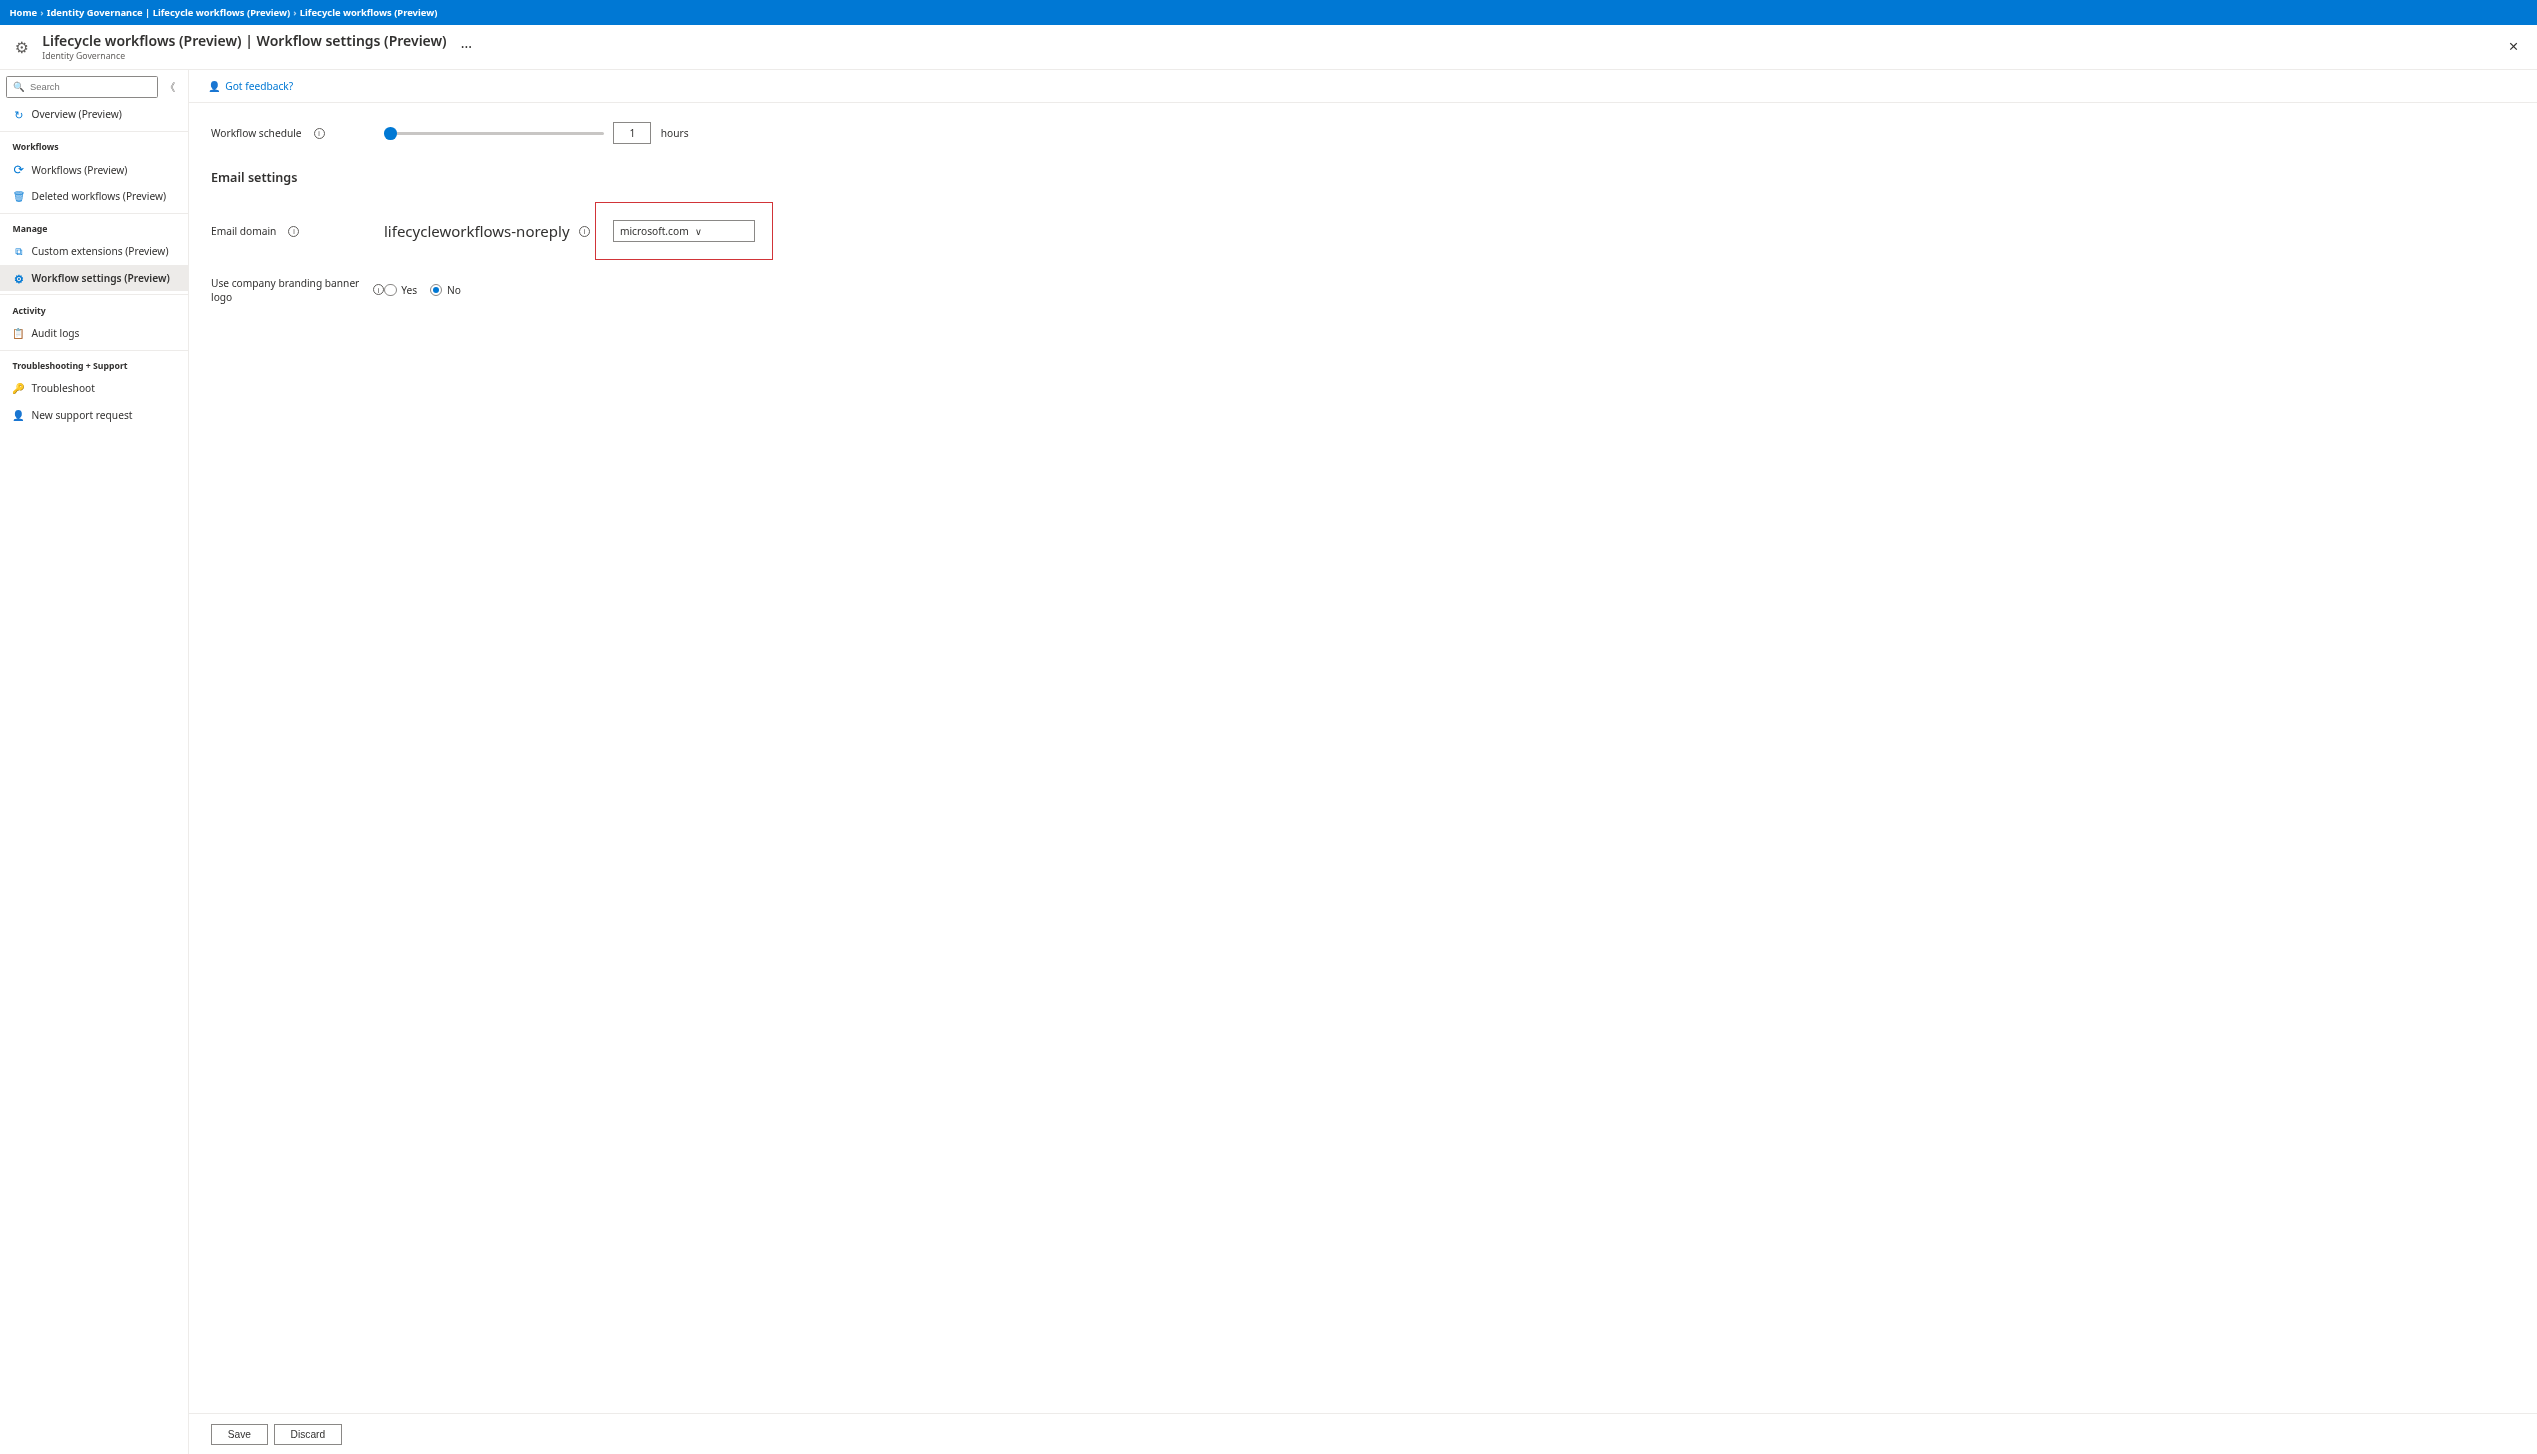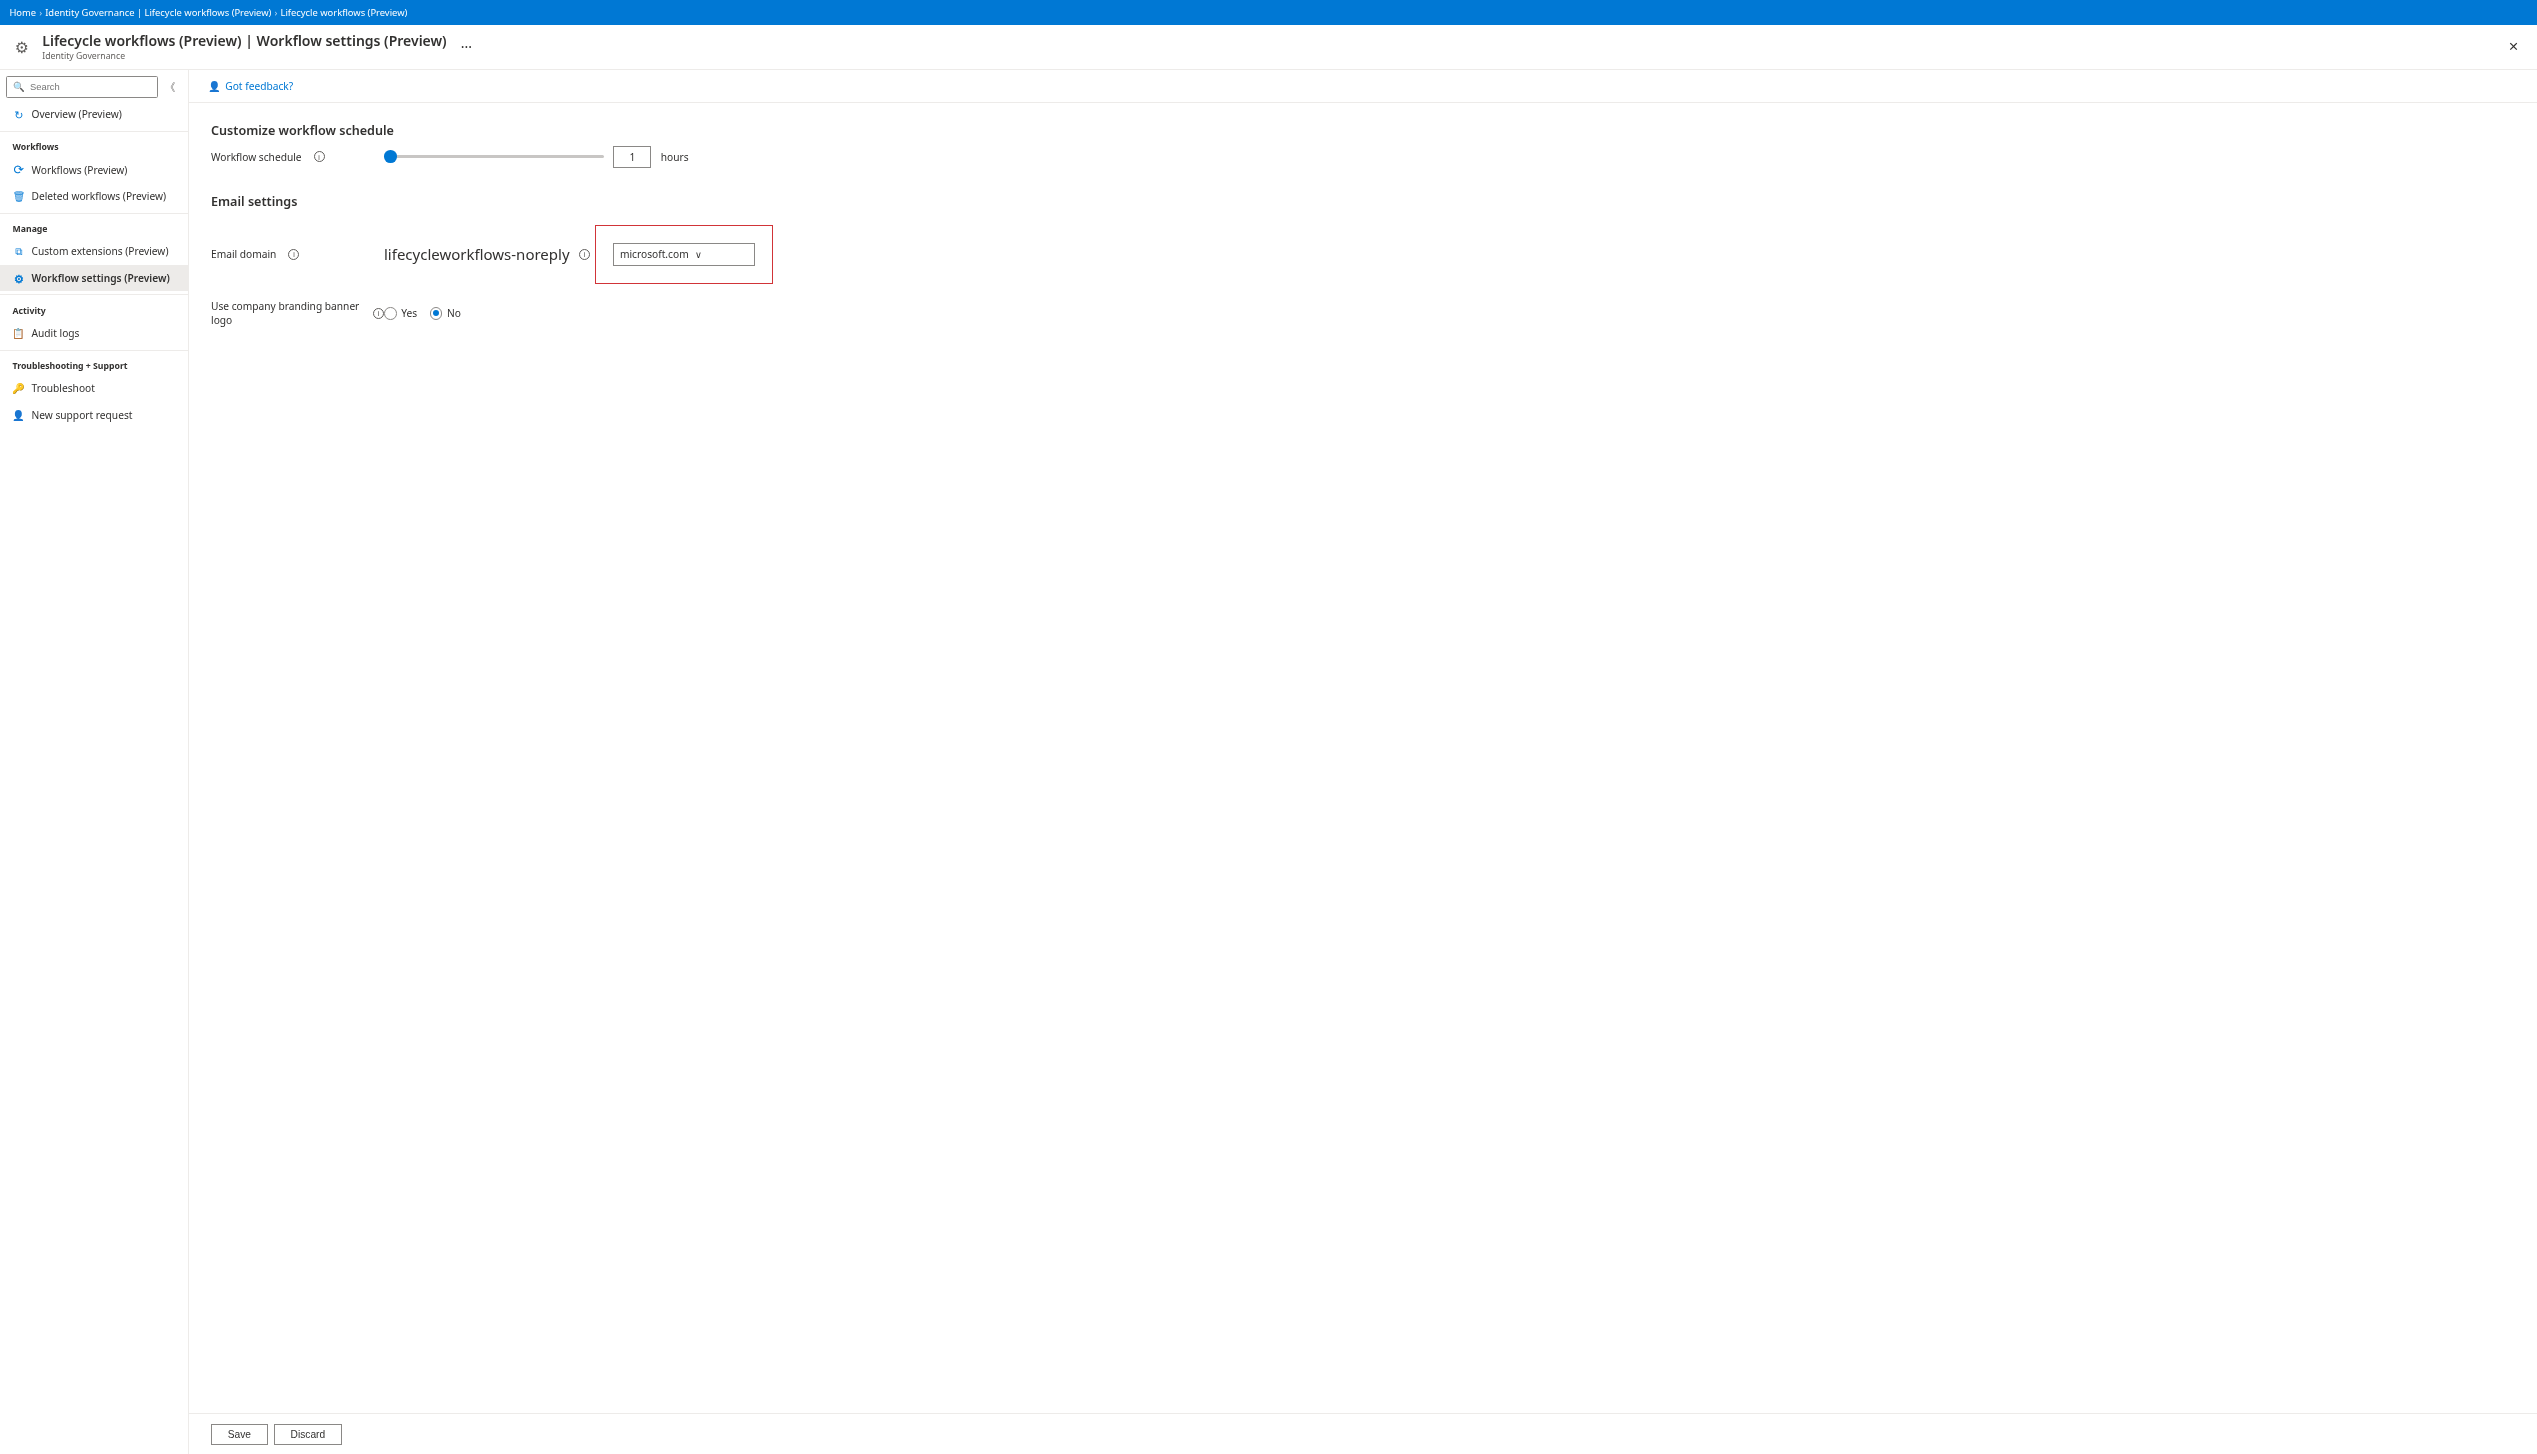--- a/index.html
+++ b/index.html
@@ -1,19 +1,19 @@
 <!DOCTYPE html>
 <html style="font-size:12.6px"><head>
   <meta charset="utf-8">
   <style>
     * { box-sizing: border-box; margin: 0; padding: 0; }
     body { font-family: 'Segoe UI', system-ui, sans-serif; font-size: 10.2px; color: #323130; background: #fff; display: flex; flex-direction: column; height: 100vh; overflow: hidden; }
 
     
-    .top-bar { background: #0078d4; height: 25px; display: flex; align-items: center; padding: 0 9.4px; flex-shrink: 0; }
+    .top-bar { background: #0078d4; height: 25px; display: flex; align-items: center; padding: 0 9.4px; flex-shrink: 0; font-weight: bold; }
     .top-bar-nav { display: flex; align-items: center; gap: 3.1px; font-size: 9.4px; color: #fff; }
     .top-bar-nav a { color: #fff; text-decoration: none; }
     .top-bar-nav .sep { color: rgba(255,255,255,0.7); }
 
     
     .header { display: flex; align-items: center; justify-content: space-between; padding: 6.3px 12.6px 6.3px 9.4px; border-bottom: 0.8px solid #edebe9; flex-shrink: 0; }
     .header-left { display: flex; align-items: center; gap: 7.9px; }
     .header-icon { width: 25px; height: 25px; display: flex; align-items: center; justify-content: center; color: #605e5c; font-size: 15.7px; }
     .header-title { font-size: 14px; font-weight: 600; color: #323130; }
     .header-subtitle { font-size: 8.7px; color: #605e5c; }
@@ -167,21 +167,20 @@
     <div class="main-toolbar">
       <div class="feedback-btn">
         <span>👤</span>
         <span>Got feedback?</span>
       </div>
     </div>
 
     <div class="main-content">
 
       <div class="form-section">
-        <div class="section-title">Customize workflow schedule</div>
 
         <div class="form-row">
           <div class="form-label">
             <span>Workflow schedule</span>
             <span class="info-icon">i</span>
           </div>
           <div class="slider-container">
             <input type="range" class="slider" min="1" max="24" value="1" style="">
             <div class="slider-value-box">1</div>
             <span class="slider-unit">hours</span>

